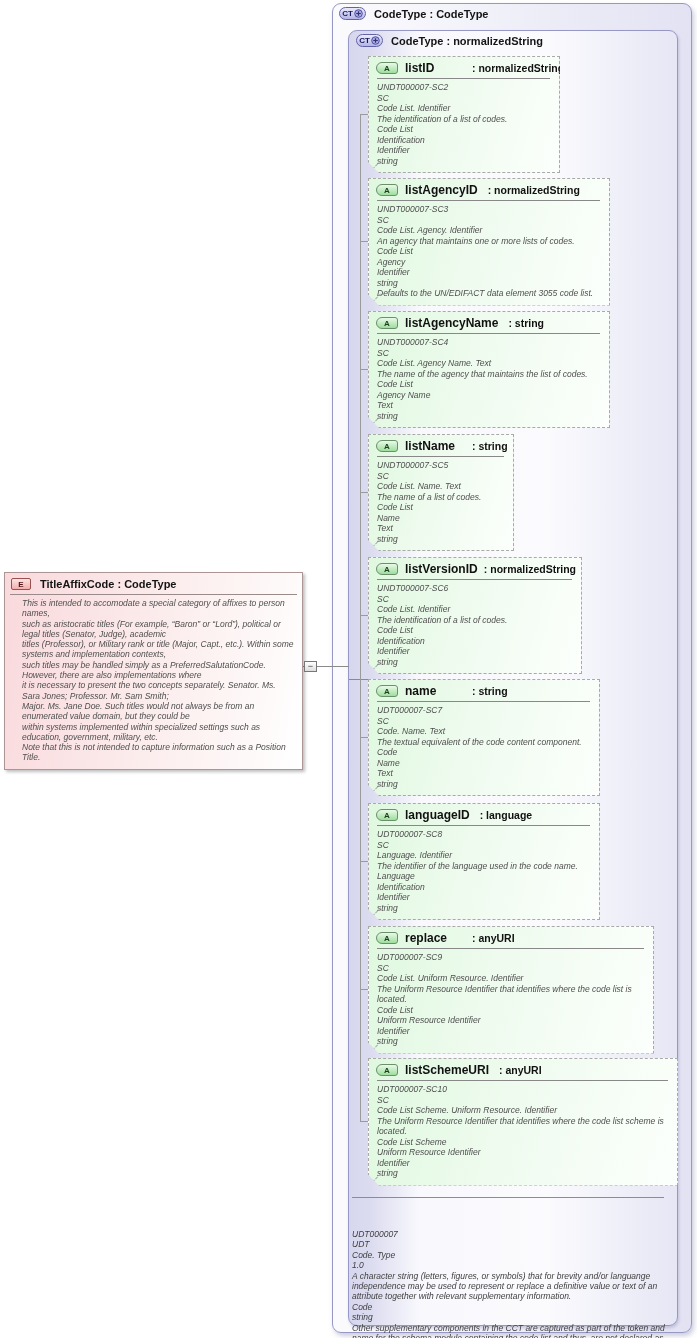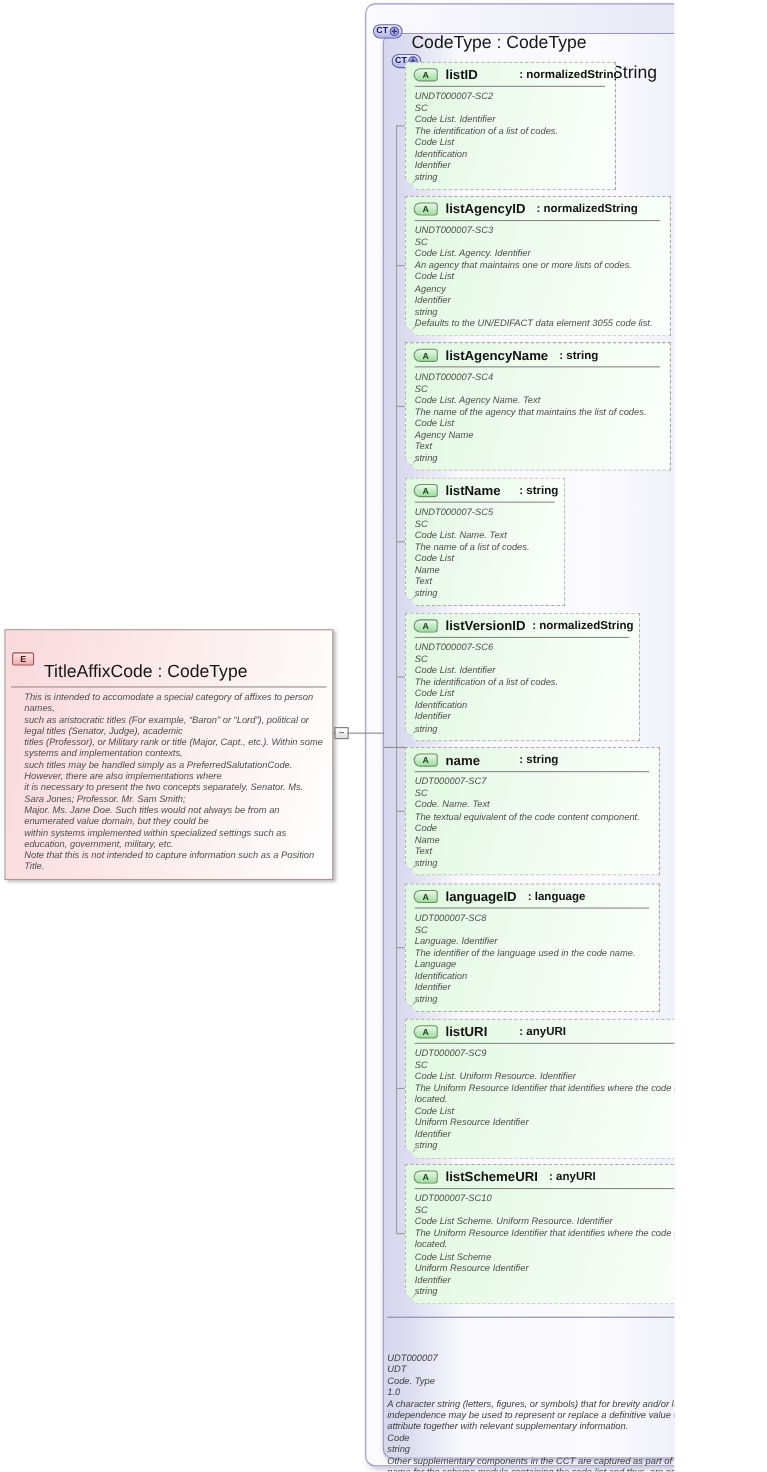--- a/index.html
+++ b/index.html
@@ -1,29 +1,29 @@
 <!DOCTYPE html>
 <html><head>
 <meta charset="utf-8">
 <style>
   html,body{margin:0;padding:0;background:#fff;}
-  #canvas{position:relative;width:613px;height:1338px;background:#fff;overflow:hidden;
+  #canvas{position:relative;width:697px;height:1338px;background:#fff;overflow:hidden;
           font-family:"Liberation Sans",sans-serif;}
 
   
   .ct-outer{position:absolute;left:332px;top:3px;width:360px;height:1330px;box-sizing:border-box;
     border:1px solid #9797c6;border-radius:9px;
     background:linear-gradient(to right,#fbfbfe 0,#f2f2fa 40%,#e2e2f3 100%);
     box-shadow:2px 3px 5px rgba(110,110,160,.35);}
   .ct-inner{position:absolute;left:348px;top:30px;width:330px;height:1296px;box-sizing:border-box;
     border:1px solid #9797c6;border-radius:9px;
     background:linear-gradient(to right,#d6d6ee 0,#dcdcf0 22px,#f8f8fd 70px,#fbfbfe 60%,#e6e6f5 100%);
     box-shadow:1px 2px 3px rgba(110,110,160,.3);z-index:1;}
   .ct-hdr{position:absolute;display:flex;align-items:center;gap:8px;z-index:2;}
-  .ct-title{font-size:16px;font-weight:normal;color:#141414;white-space:nowrap;margin-top:24px;}
+  .ct-title{font-size:11px;font-weight:bold;color:#141414;white-space:nowrap;}
 
   
   .ct-icon{display:inline-flex;align-items:center;justify-content:center;gap:1px;
     width:27px;height:13px;border:1px solid #6262a8;border-radius:7px;
     background:linear-gradient(to bottom,#ebebfb,#b4b4e6);box-sizing:border-box;}
   .ct-icon b{font-size:8px;font-weight:bold;color:#16165c;line-height:1;}
   .a-icon{display:inline-flex;align-items:center;justify-content:center;
     width:22px;height:12px;border:1px solid #6b8f6b;border-radius:6px 3px 3px 6px;
     background:linear-gradient(to bottom,#e8fae8,#9ede9e);box-sizing:border-box;
     font-size:8px;font-weight:bold;color:#1d3d1d;flex:0 0 auto;}
@@ -236,21 +236,21 @@
 Language. Identifier
 The identifier of the language used in the code name.
 Language
 Identification
 Identifier
 string</div>
   </div>
     <div class="attr" style="left: 368px; top: 926px; width: 286px;">
     <div class="ahdr">
       <span class="a-icon">A</span>
-      <span class="aname">listURI</span>
+      <span class="aname">replace</span>
       <span class="atype">: anyURI</span>
     </div>
     <div class="asep"></div>
     <div class="abody">UDT000007-SC9
 SC
 Code List. Uniform Resource. Identifier
 The Uniform Resource Identifier that identifies where the code list is located.
 Code List
 Uniform Resource Identifier
 Identifier

